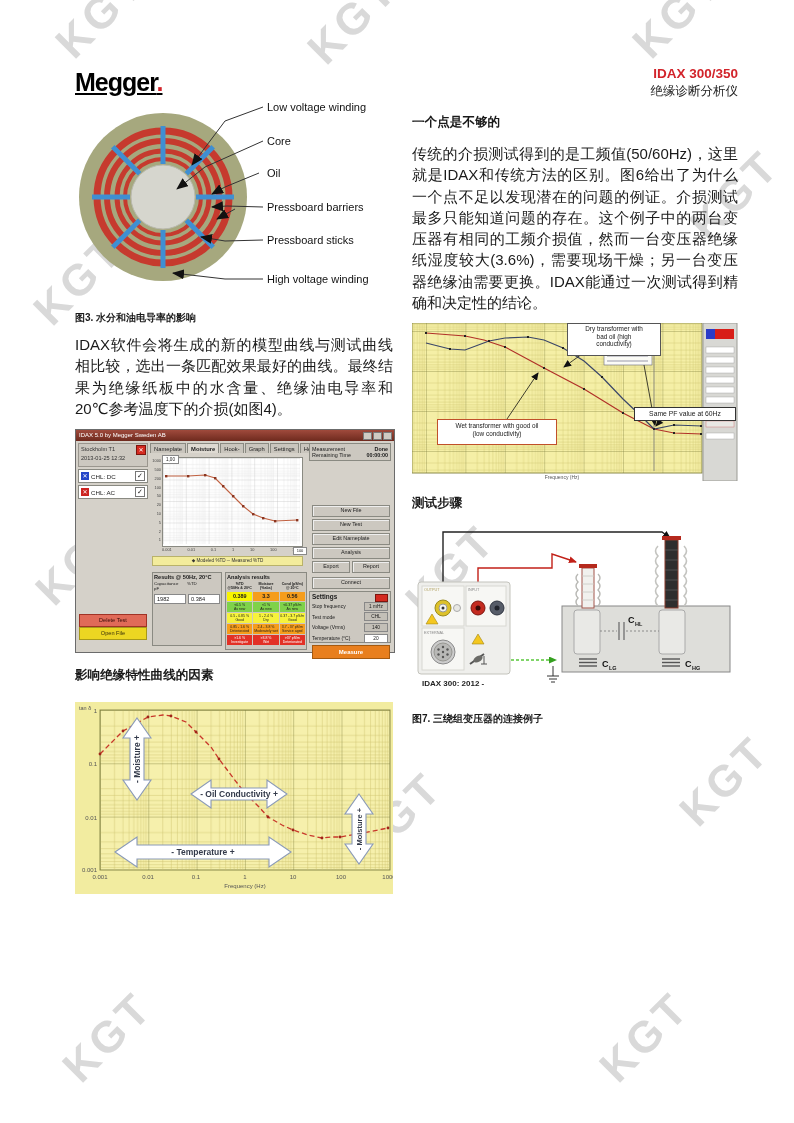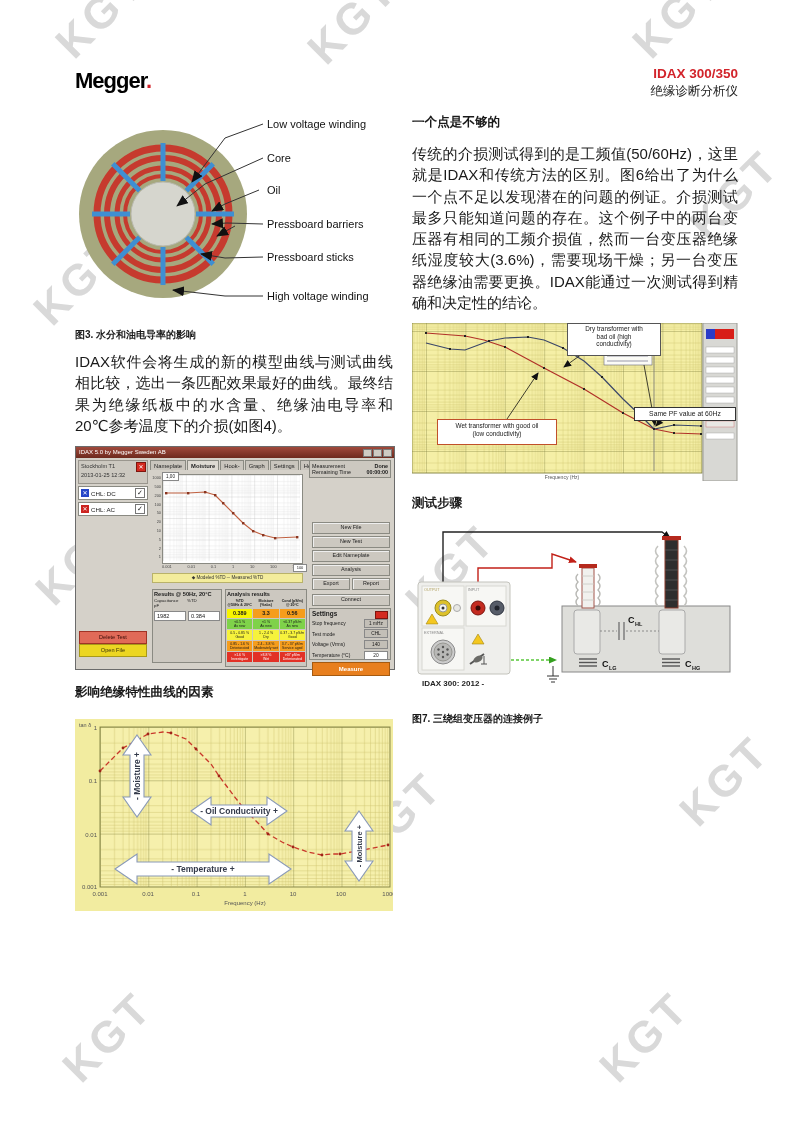--- a/index.html
+++ b/index.html
@@ -1,26 +1,26 @@
 <!DOCTYPE html>
 <html><head>
 <meta charset="utf-8">
 <style>
   html,body{margin:0;padding:0;background:#888;}
   .page{position:relative;width:794px;height:1123px;background:#fff;margin:0 auto;overflow:hidden;
         font-family:"Liberation Sans","DejaVu Sans",sans-serif;color:#1a1a1a;}
   .wm{position:absolute;font-size:44px;font-weight:700;letter-spacing:4px;color:rgba(130,130,130,0.30);
       transform:rotate(-45deg);z-index:0;pointer-events:none;}
-  .hdr-logo{position:absolute;left:75px;top:68px;font-size:22px;font-weight:800;letter-spacing:-1px;color:#000;}
+  .hdr-logo{position:absolute;left:75px;top:68px;font-size:25px;font-weight:800;letter-spacing:-1px;color:#000;text-decoration:underline;}
   .hdr-logo .dot{color:#d2232a;}
   .hdr-right{position:absolute;right:56px;top:66px;text-align:right;}
   .hdr-prod{font-size:13.5px;font-weight:700;color:#d2232a;}
   .hdr-sub{font-size:12.5px;color:#222;margin-top:2px;}
   .col{position:absolute;z-index:1;}
-  .col-l{left:75px;top:112px;width:318px;}
+  .col-l{left:75px;top:95px;width:318px;}
   .col-r{left:412px;top:112px;width:326px;}
   p.body{font-size:15px;line-height:1.42;text-align:justify;margin:0 0 10px 0;}
   h3.sec{font-size:12.6px;font-weight:700;margin:14px 0 12px 0;}
   .cap{font-size:10px;font-weight:700;margin:4px 0 10px 0;line-height:1.3;}
   
   .f4win{position:relative;width:318px;height:222px;border:1px solid #6b6b6b;background:#d5d1c9;font-family:"Liberation Sans",sans-serif;}
   .f4title{position:absolute;left:0;top:0;right:0;height:11px;background:linear-gradient(#a04a3c,#6e2a1e);
            color:#fff;font-size:6px;line-height:11px;padding-left:3px;box-sizing:border-box;}
   .f4btns{position:absolute;right:2px;top:2px;display:flex;gap:1px;}
   .f4btns span{width:7px;height:6px;background:#cfcbc3;border:1px solid #7a7a7a;display:block;}

